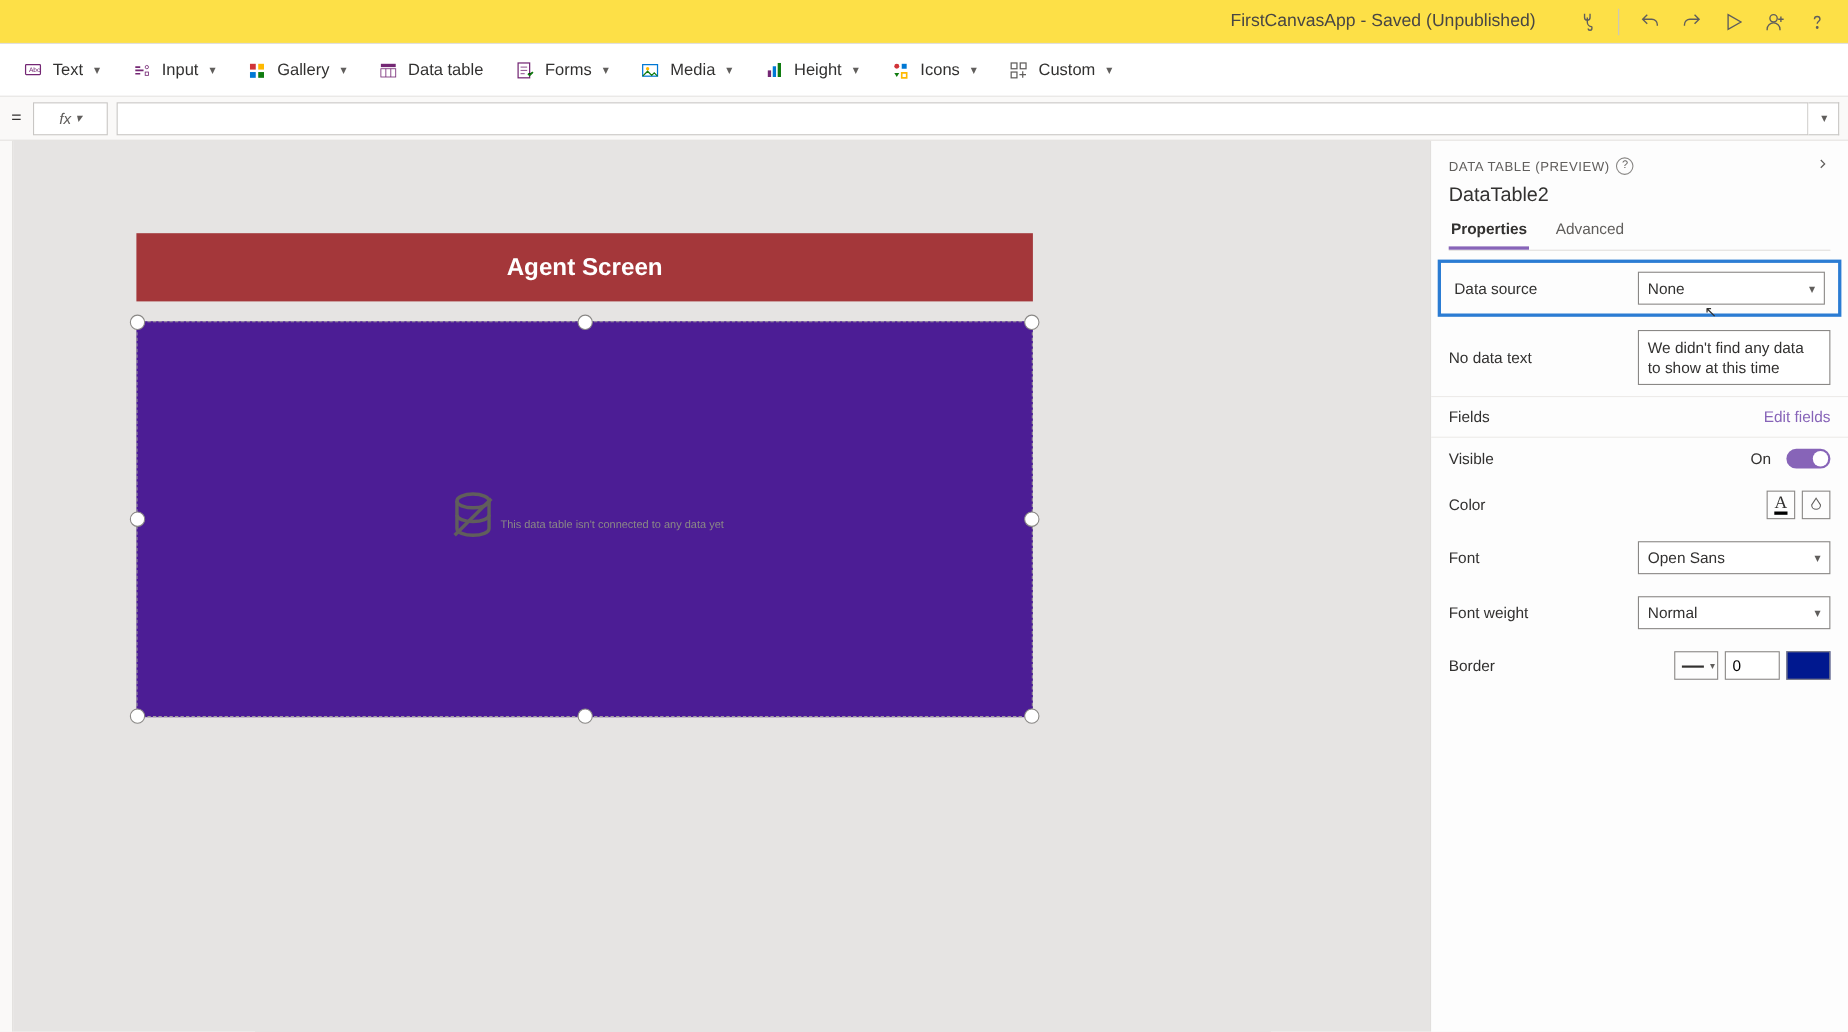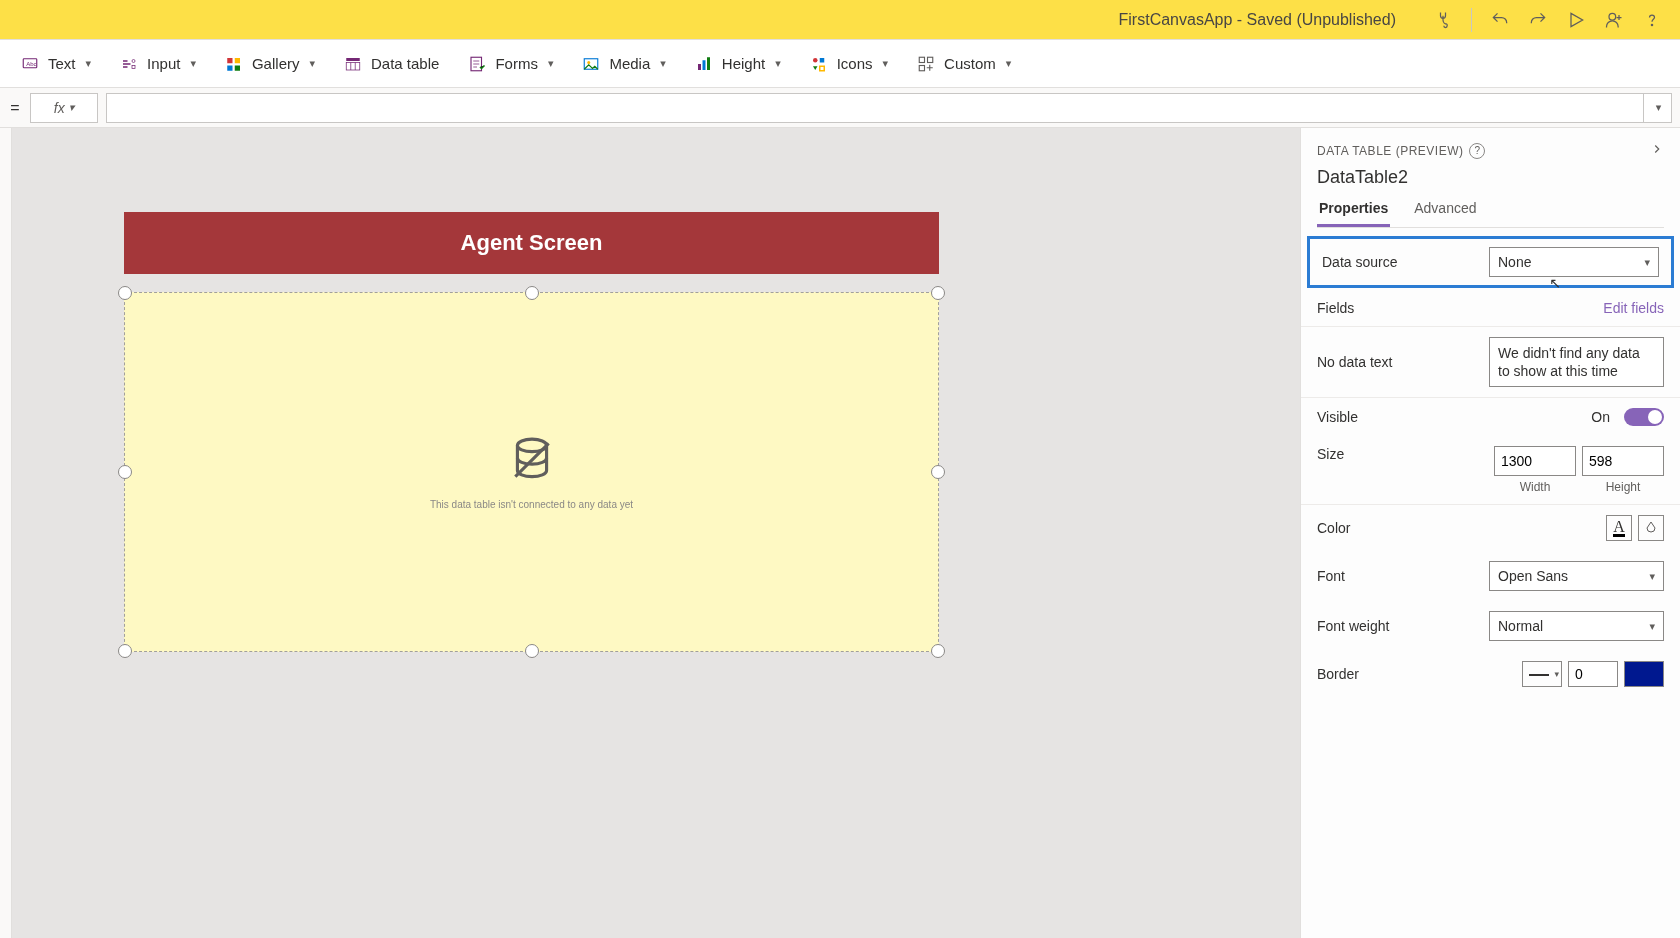--- a/index.html
+++ b/index.html
@@ -22,21 +22,21 @@
   .fx-box { width:68px; height:30px; border:1px solid #c8c6c4; background:#fff; display:flex; align-items:center; justify-content:center; font-style:italic; font-size:14px; color:#605e5c; margin:0 8px; cursor:pointer; }
   .fx-box .chev { margin-left:4px; }
   .formula-input { flex:1; height:30px; border:1px solid #c8c6c4; background:#fff; padding:0 8px; font-size:14px; outline:none; }
   .formula-dd { width:28px; height:30px; border:1px solid #c8c6c4; border-left:none; background:#fff; display:flex; align-items:center; justify-content:center; cursor:pointer;}
   
   .main { display:flex; height: 810px; }
   .left-rail { width:12px; background:#faf9f8; border-right:1px solid #e1dfdd; }
   .canvas-area { flex:1; background:#e6e4e3; position:relative; padding:20px; }
   .app-body { position:absolute; top:84px; left:112px; width:815px; }
   .agent-header { height:62px; background:#a4373a; color:#fff; display:flex; align-items:center; justify-content:center; font-size:22px; font-weight:700; }
-  .datatable-box { position:relative; margin-top:18px; height:360px; border:1px dashed #a19f9d; background:#fef9c3; display:flex; flex-direction:column; align-items:center; justify-content:center; }
+  .datatable-box { position:relative; margin-top:18px; height:360px; border:1px dashed #a19f9d; background:#4c1d95; display:flex; flex-direction:row; align-items:center; justify-content:center; }
   .handle { position:absolute; width:14px; height:14px; background:#fff; border:1px solid #8a8886; border-radius:50%; }
   .h-tl{top:-7px;left:-7px;} .h-tr{top:-7px;right:-7px;} .h-bl{bottom:-7px;left:-7px;} .h-br{bottom:-7px;right:-7px;}
   .h-tm{top:-7px;left:50%;margin-left:-7px;} .h-bm{bottom:-7px;left:50%;margin-left:-7px;}
   .h-ml{top:50%;left:-7px;margin-top:-7px;} .h-mr{top:50%;right:-7px;margin-top:-7px;}
   .db-icon svg{ width:50px; height:50px; stroke:#605e5c; fill:none; stroke-width:1.5;}
   .db-msg { margin-top:10px; font-size:10px; color:#8a8886; }
   
   .props { width:380px; background:#fdfdfd; border-left:1px solid #e1dfdd; display:flex; flex-direction:column; overflow-y:auto; font-size:14px; }
   .props-header { padding:14px 16px 0 16px; }
   .props-type-row { display:flex; align-items:center; justify-content:space-between; color:#605e5c; font-size:12px; letter-spacing:.5px; }
@@ -277,51 +277,38 @@
       <div class="highlight-box" style="position:relative;">
         <span class="prop-label">Data source</span>
         <div class="select-box">
           <span>None</span>
             <span class="chev">▾</span>
         </div>
         <span style="position:absolute; right:110px; bottom:-6px; font-size:14px;">↖</span>
       </div>
 
       <div class="prop-row bordered">
+        <span class="prop-label">No data text</span>
+        <div class="textarea-box">We didn't find any data to show at this time</div>
+      </div>
+
+      <div class="prop-row bordered">
         <span class="prop-label">Fields</span>
         <span class="link-purple">Edit fields</span>
-      </div>
-
-      <div class="prop-row bordered">
-        <span class="prop-label">No data text</span>
-        <div class="textarea-box">We didn't find any data to show at this time</div>
       </div>
 
       <div class="prop-row">
         <span class="prop-label">Visible</span>
         <span class="prop-control">
           <span>On</span>
           <span class="toggle"></span>
         </span>
       </div>
 
 
-      <div class="prop-row bordered" style="align-items:flex-start;">
-        <span class="prop-label">Size</span>
-        <span class="prop-control">
-          <span class="two-col">
-              <input class="num-input" value="1300" style="">
-              <span class="sublab">Width</span>
-            </span>
-          <span class="two-col">
-              <input class="num-input" value="598" style="">
-              <span class="sublab">Height</span>
-            </span>
-        </span>
-      </div>
 
       <div class="prop-row">
         <span class="prop-label">Color</span>
         <span class="prop-control">
           <span class="color-chip">
               <span class="font-A">A</span>
             </span>
           <span class="color-chip dropper">
               <svg viewBox="0 0 24 24">
                 <path d="M12 3l6 9a6 6 0 11-12 0z"></path>

